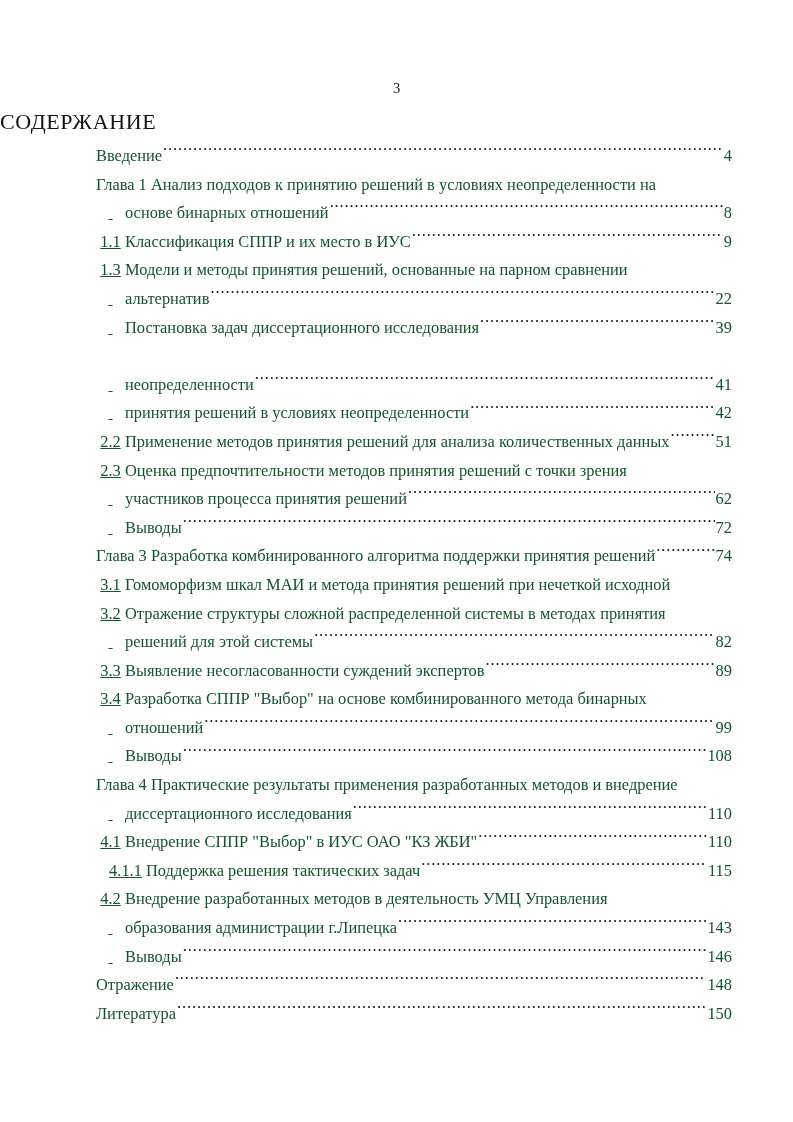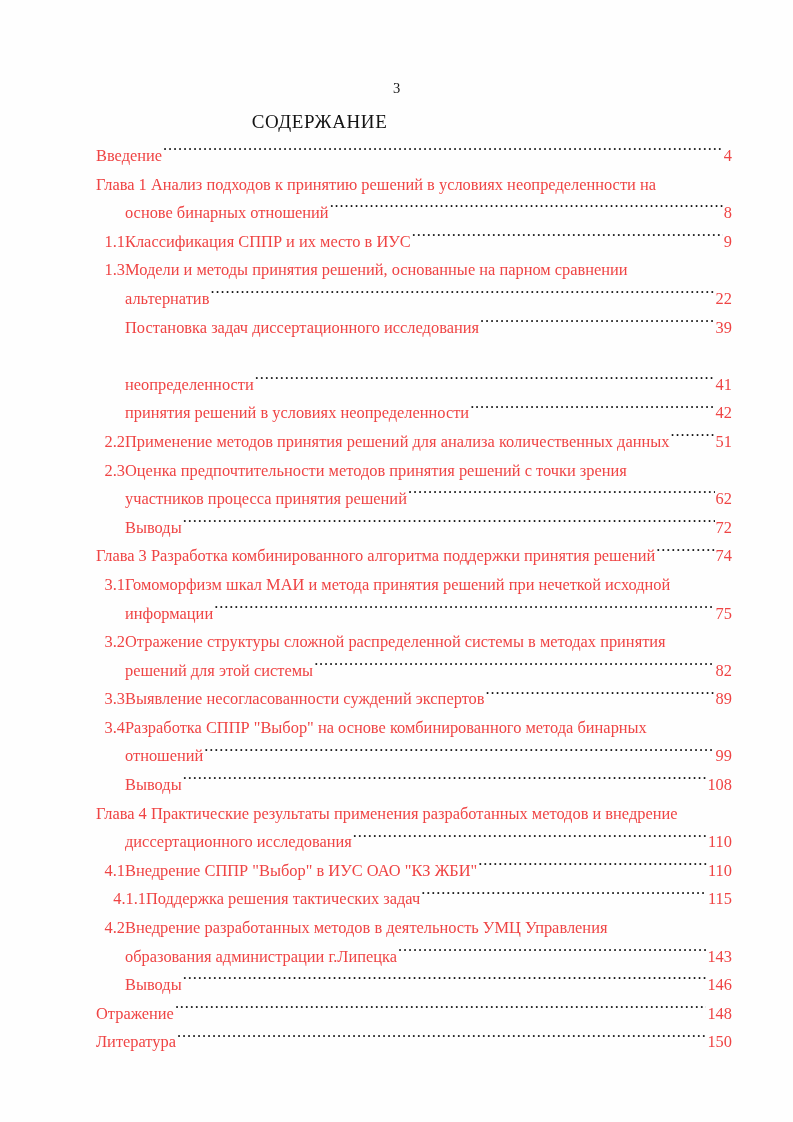--- a/index.html
+++ b/index.html
@@ -31,48 +31,48 @@
     text-align: center;
     font-size: 14.5px;
     line-height: 16px;
     color: #151515;
   }
   .doc-title {
     position: absolute;
     top: 111px;
     left: 0;
     width: 639px;
-    text-align: center;
-    font-size: 19px;
+    font-size: 22px;
     line-height: 22px;
     letter-spacing: 0.6px;
     color: #141414;
   }
   .toc {
     position: absolute;
     top: 142px;
     left: 96px;
     width: 636px;
   }
   .toc-line {
     display: flex;
     align-items: baseline;
     width: 100%;
     height: 28.6px;
     font-size: 16.4px;
     line-height: 28.6px;
     white-space: nowrap;
-    color: #ef4444;
+    color: #14532d;
   }
   
   .num {
     flex: 0 0 auto;
     display: inline-block;
     width: 29px;
-    text-align: right;
+    text-align: center;
+    text-decoration: underline;
   }
   .num.wide {
     width: 41px;
     margin-left: 9px;
   }
   .label {
     flex: 0 0 auto;
   }
   .leader {
     flex: 1 1 auto;
@@ -188,26 +188,20 @@
       <div class="toc-line">
         <span class="label">Глава 3 Разработка комбинированного алгоритма поддержки принятия решений </span>
         <span class="leader"></span>
         <span class="pageno">74</span>
       </div>
       <div class="toc-line no-leader">
         <span class="num">3.1</span>
         <span class="label">Гомоморфизм шкал МАИ и метода принятия решений при нечеткой исходной</span>
         <span class="leader"></span>
       </div>
-      <div class="toc-line">
-        <span class="num">&nbsp;</span>
-        <span class="label">информации</span>
-        <span class="leader"></span>
-        <span class="pageno">75</span>
-      </div>
       <div class="toc-line no-leader">
         <span class="num">3.2</span>
         <span class="label">Отражение структуры сложной распределенной системы в методах принятия</span>
         <span class="leader"></span>
       </div>
       <div class="toc-line">
         <span class="num">&nbsp;</span>
         <span class="label">решений для этой системы </span>
         <span class="leader"></span>
         <span class="pageno">82</span>

